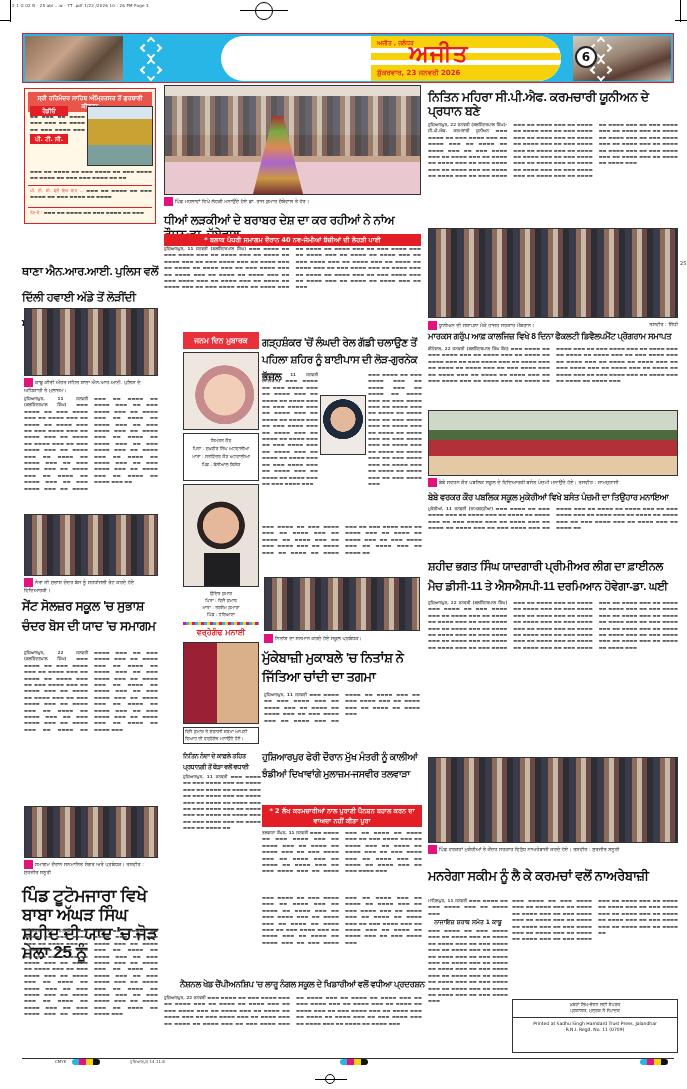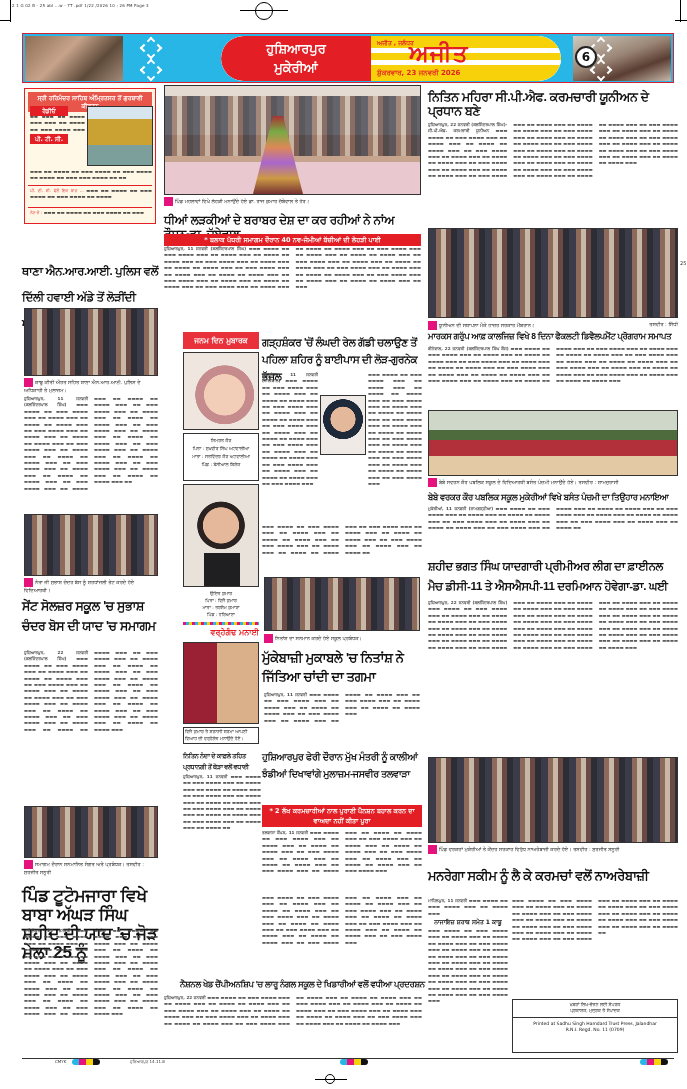--- a/index.html
+++ b/index.html
@@ -45,24 +45,20 @@
 
 <div class="abs mast">
   <div class="abs mast-photo l"></div>
   <div class="abs mast-photo r"></div>
   <div class="abs diamond" style="left:120px;top:6px"></div>
   <div class="abs diamond" style="left:120px;top:28px"></div>
 
   <div class="abs diamond" style="left:570px;top:6px"></div>
   <div class="abs diamond" style="left:570px;top:28px"></div>
   <div class="abs pill">
-    <div class="abs pill-red">
-      <div>ਹੁਸ਼ਿਆਰਪੁਰ</div>
-      <div>ਮੁਕੇਰੀਆਂ</div>
-    </div>
     <div class="abs pill-yellow">
       <div class="stripe" style="top:12px"></div>
       <div class="stripe" style="top:24px"></div>
       <div class="abs brand-small">ਅਜੀਤ , ਜਲੰਧਰ</div>
       <div class="abs brand">ਅਜੀਤ</div>
       <div class="abs mast-date">ਸ਼ੁੱਕਰਵਾਰ, 23 ਜਨਵਰੀ 2026</div>
     </div>
   </div>
   <div class="abs page-no">6</div>
 </div>
@@ -113,21 +109,21 @@
 <div class="abs photo" style="left:183px;top:484px;width:76px;height:103px;background:radial-gradient(circle at 50% 40%,#e5b89c 0 25%,#2a2220 26% 33%,#e8e2db 34%)">
   <div class="abs" style="left:20px;top:68px;width:36px;height:35px;background:#1f1f22"></div>
 </div>
 <div class="abs" style="left:183px;top:590px;width:76px;height:30px;font-size:4.5px;line-height:7px;text-align:center">
   <div>ਉਦਿਤ ਕੁਮਾਰ</div>
   <div>ਪਿਤਾ : ਵਿਜੈ ਕੁਮਾਰ</div>
   <div>ਮਾਤਾ : ਤਰਸੇਮ ਕੁਮਾਰਾ</div>
   <div>ਪਿੰਡ : ਹਰਿਆਣਾ</div>
 </div>
 <div class="abs" style="left:183px;top:622px;width:76px;height:3px;background:repeating-linear-gradient(90deg,#e5127d 0 3px,#27b6e6 3px 6px,#f7d10a 6px 9px)"></div>
-<div class="abs" style="left:183px;top:628px;width:76px;font-size:8px;font-weight:bold;color:#e31e24;text-align:right">ਵਰ੍ਹੇਗੰਢ ਮਨਾਈ</div>
+<div class="abs" style="left:183px;top:628px;width:76px;font-size:8px;font-weight:bold;color:#e31e24;text-align:center">ਵਰ੍ਹੇਗੰਢ ਮਨਾਈ</div>
 <div class="abs photo" style="left:183px;top:642px;width:76px;height:82px;background:linear-gradient(90deg,#9a2034 0 45%,#d9b08a 45%)"></div>
 <div class="abs" style="left:183px;top:727px;width:76px;border:1px solid #333;font-size:4.5px;line-height:6.5px;padding:1px">ਵਿਜੈ ਕੁਮਾਰ ਤੇ ਸ਼ਰਨਜੀ ਸ਼ਰਮਾ ਆਪਣੀ ਵਿਆਹ ਦੀ ਵਰ੍ਹੇਗੰਢ ਮਨਾਉਂਦੇ ਹੋਏ।</div>
 
 <div class="abs hl" style="left:262px;top:334px;width:160px;font-size:10.5px;line-height:17px">ਗੜ੍ਹਸ਼ੰਕਰ 'ਚੋਂ ਲੰਘਦੀ ਰੇਲ ਗੱਡੀ ਚਲਾਉਣ ਤੋਂ ਪਹਿਲਾ ਸ਼ਹਿਰ ਨੂੰ ਬਾਈਪਾਸ ਦੀ ਲੋੜ-ਗੁਰਨੇਕ ਭੱਜਲ</div>
 <div class="abs photo" style="left:320px;top:395px;width:46px;height:60px;background:radial-gradient(circle at 50% 40%,#e4b89a 0 30%,#1e2a3a 31% 48%,#efeae6 49%)"></div>
 <div class="abs body-text" style="left:262px;top:372px;width:56px;height:150px"><b>ਗੜ੍ਹਸ਼ੰਕਰ, 11 ਜਨਵਰੀ (ਧਾਲੀਵਾਲ)</b> ▬▬▬ ▬▬▬▬ ▬▬ ▬▬▬ ▬▬▬▬ ▬▬▬ ▬▬ ▬▬▬▬ ▬▬▬ ▬▬ ▬▬▬▬ ▬▬ ▬▬▬▬ ▬▬▬ ▬▬ ▬▬▬ ▬▬▬▬ ▬▬▬ ▬▬ ▬▬▬▬ ▬▬▬ ▬▬ ▬▬▬▬ ▬▬ ▬▬▬▬ ▬▬▬ ▬▬ ▬▬▬ ▬▬▬▬ ▬▬▬ ▬▬ ▬▬▬▬ ▬▬▬ ▬▬ ▬▬▬▬ ▬▬ ▬▬▬▬ ▬▬▬ ▬▬ ▬▬▬ ▬▬▬▬ ▬▬▬ ▬▬ ▬▬▬▬ ▬▬▬ ▬▬ ▬▬▬▬ ▬▬ ▬▬▬▬ ▬▬▬ ▬▬ ▬▬▬ ▬▬▬▬ ▬▬▬ ▬▬ ▬▬▬▬ ▬▬▬ ▬▬ ▬▬▬▬ ▬▬ ▬▬▬▬ ▬▬▬ ▬▬ ▬▬▬ ▬▬▬▬ ▬▬▬</div>
 <div class="abs body-text" style="left:368px;top:372px;width:54px;height:150px">▬▬▬ ▬▬▬▬ ▬▬ ▬▬▬ ▬▬▬▬ ▬▬▬ ▬▬ ▬▬▬▬ ▬▬▬ ▬▬ ▬▬▬▬ ▬▬ ▬▬▬▬ ▬▬▬ ▬▬ ▬▬▬ ▬▬▬▬ ▬▬▬ ▬▬ ▬▬▬▬ ▬▬▬ ▬▬ ▬▬▬▬ ▬▬ ▬▬▬▬ ▬▬▬ ▬▬ ▬▬▬ ▬▬▬▬ ▬▬▬ ▬▬ ▬▬▬▬ ▬▬▬ ▬▬ ▬▬▬▬ ▬▬ ▬▬▬▬ ▬▬▬ ▬▬ ▬▬▬ ▬▬▬▬ ▬▬▬ ▬▬ ▬▬▬▬ ▬▬▬ ▬▬ ▬▬▬▬ ▬▬ ▬▬▬▬ ▬▬▬ ▬▬ ▬▬▬ ▬▬▬▬ ▬▬▬ ▬▬ ▬▬▬▬ ▬▬▬ ▬▬ ▬▬▬▬ ▬▬ ▬▬▬▬ ▬▬▬ ▬▬ ▬▬▬ ▬▬▬▬ ▬▬▬</div>
 <div class="abs body-text cols2" style="left:262px;top:524px;width:160px;height:50px">▬▬▬ ▬▬▬▬ ▬▬ ▬▬▬ ▬▬▬▬ ▬▬▬ ▬▬ ▬▬▬▬ ▬▬▬ ▬▬ ▬▬▬▬ ▬▬ ▬▬▬▬ ▬▬▬ ▬▬ ▬▬▬ ▬▬▬▬ ▬▬▬ ▬▬ ▬▬▬▬ ▬▬▬ ▬▬ ▬▬▬▬ ▬▬ ▬▬▬▬ ▬▬▬ ▬▬ ▬▬▬ ▬▬▬▬ ▬▬▬ ▬▬ ▬▬▬▬ ▬▬▬ ▬▬ ▬▬▬▬ ▬▬ ▬▬▬▬ ▬▬▬ ▬▬ ▬▬▬ ▬▬▬▬ ▬▬▬ ▬▬ ▬▬▬▬ ▬▬▬ ▬▬ ▬▬▬▬ ▬▬</div>
 
 <div class="abs photo people" style="left:264px;top:577px;width:156px;height:54px;background-color:#c44"></div>

